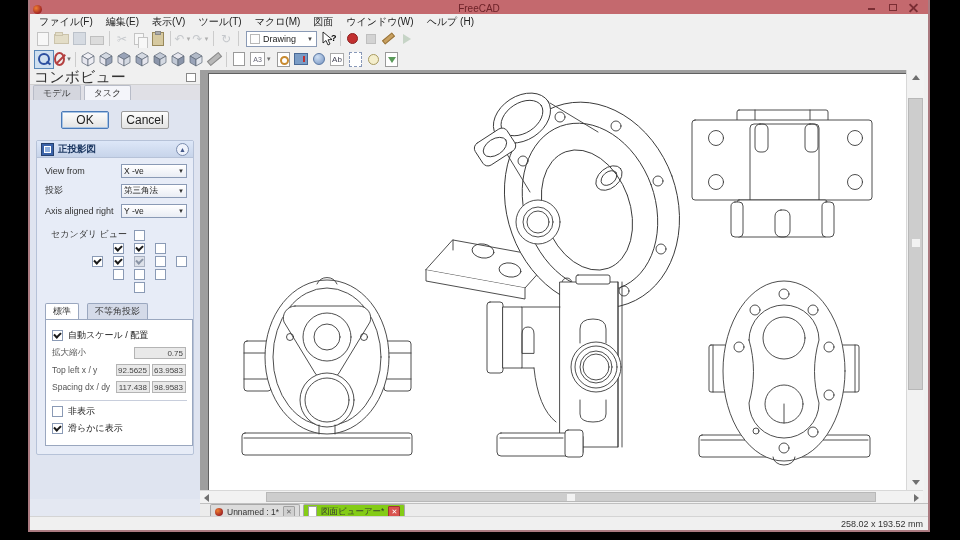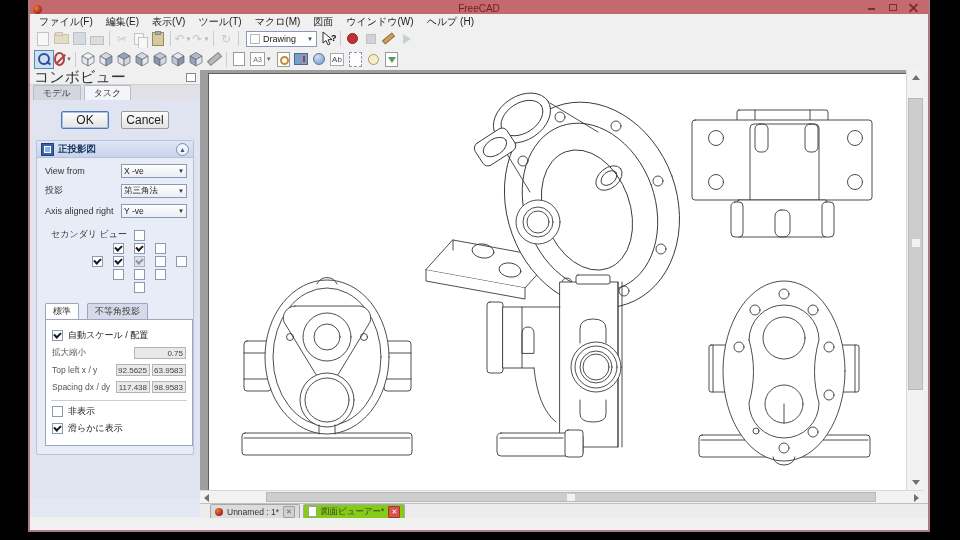--- a/index.html
+++ b/index.html
@@ -595,15 +595,18 @@
         <span class="close">✕</span>
       </div>
       <div class="dtab active">
         <span class="pgico"></span>
         <span>図面ビューアー*</span>
         <span class="close hot">✕</span>
       </div>
     </div>
   </div>
 
+  <div class="statusbar">
+    <span>258.02 x 193.52 mm</span>
+  </div>
 
  </div>
 </div>
 
 </body></html>

